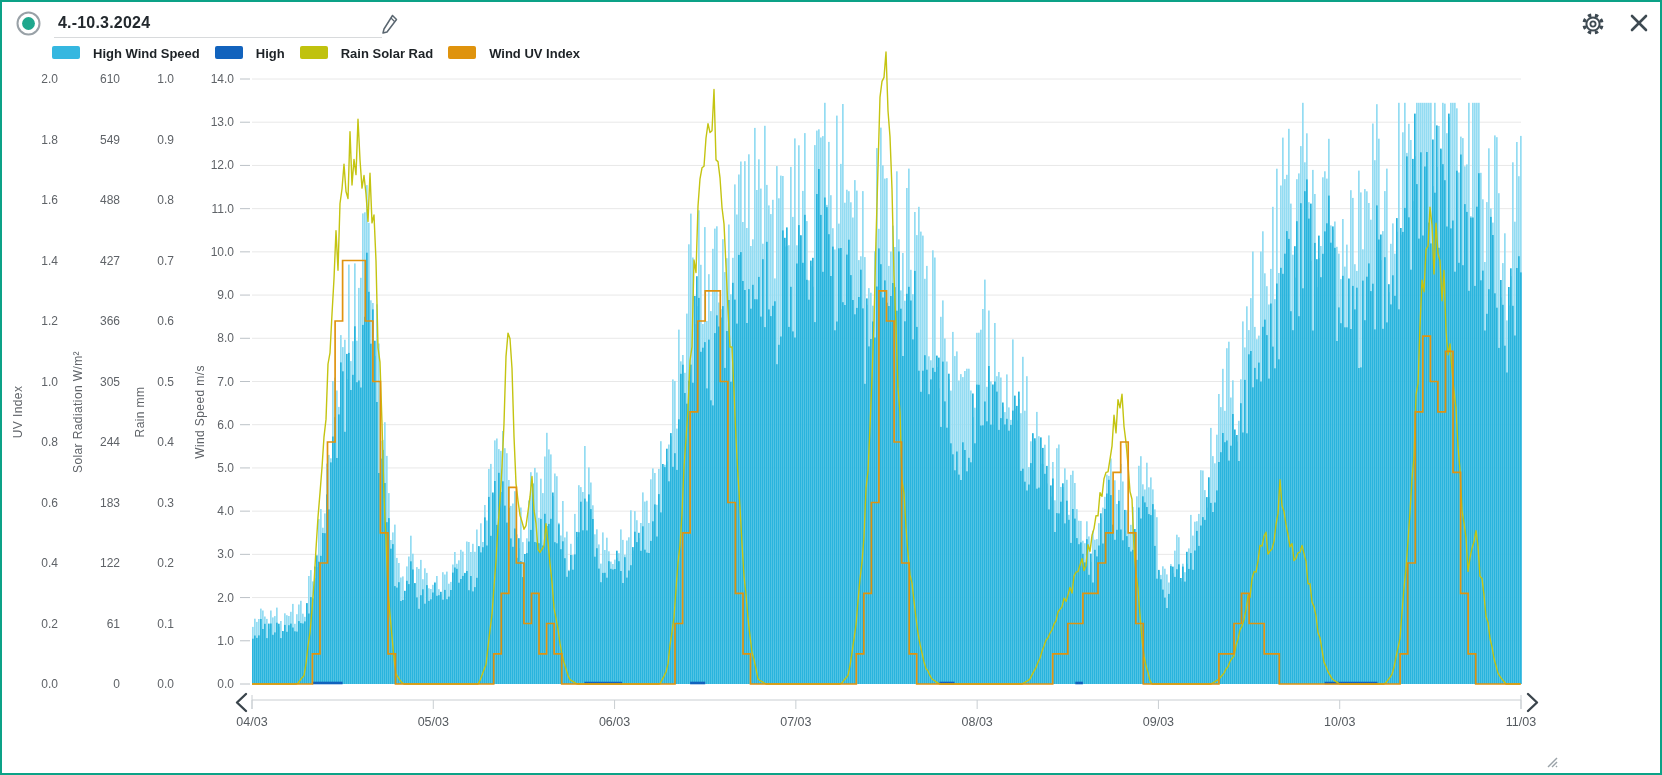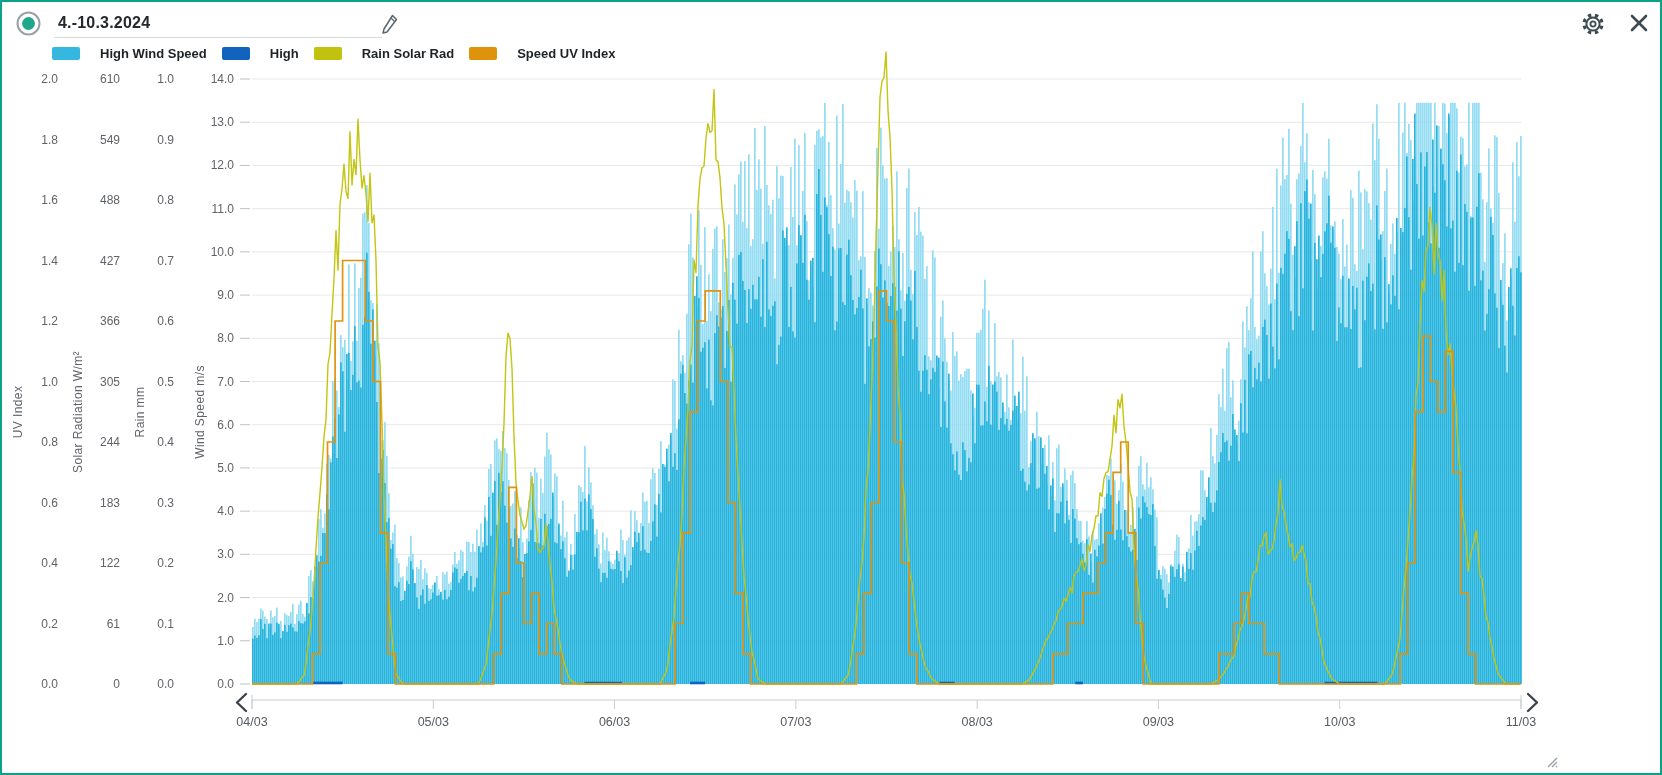--- a/index.html
+++ b/index.html
@@ -14,21 +14,21 @@
   .date-field{
     position:absolute;left:44px;top:8px;width:328px;height:27px;
     border-bottom:1px solid #d8dadc;cursor:text;margin-left:8px;
   }
   .date-text{font-size:16px;font-weight:700;color:#23292e;line-height:26px;padding-left:4px;letter-spacing:.2px;}
   .pencil{position:absolute;left:378px;top:10px;cursor:pointer;}
   .gear{position:absolute;left:1577px;top:8px;cursor:pointer;}
   .close{position:absolute;left:1626px;top:10px;cursor:pointer;}
   
   .legend{position:absolute;left:50px;top:44px;display:flex;align-items:center;gap:15px;z-index:3;}
-  .lg-item{display:flex;align-items:center;gap:20px;cursor:pointer;}
+  .lg-item{display:flex;align-items:flex-start;gap:13px;cursor:pointer;}
   .sw{display:inline-block;width:28px;height:13px;border-radius:2px;}
   .lb{font-size:13px;font-weight:700;color:#1d2226;}
   
   #chart-svg{position:absolute;left:0;top:0;z-index:1;}
   .grid{stroke:#e8e8e8;stroke-width:1;}
   .tickdash{stroke:#bcc2c7;stroke-width:1;}
   .ax-title{fill:#5f6368;font-size:12px;letter-spacing:.4px;}
   .ax-tick{fill:#5f6368;font-size:12px;}
   .x-tick{fill:#565b60;font-size:12.5px;}
   .xaxis{stroke:#c9ced2;stroke-width:1;fill:none;}
@@ -71,21 +71,21 @@
       <div class="lg-item">
         <span class="sw" style="background: rgb(18, 99, 189);"></span>
         <span class="lb">High</span>
       </div>
       <div class="lg-item">
         <span class="sw" style="background: rgb(192, 194, 14);"></span>
         <span class="lb">Rain Solar Rad</span>
       </div>
       <div class="lg-item">
         <span class="sw" style="background: rgb(223, 147, 13);"></span>
-        <span class="lb">Speed UV Index</span>
+        <span class="lb">Wind UV Index</span>
       </div>
     </div>
 
   <svg id="chart-svg" width="1658" height="771" viewBox="0 0 1658 771">
     <g id="chart-gen">
         <line x1="250" y1="638.7857142857143" x2="1519" y2="638.7857142857143" class="grid"></line>
         <line x1="250" y1="595.5714285714286" x2="1519" y2="595.5714285714286" class="grid"></line>
         <line x1="250" y1="552.3571428571429" x2="1519" y2="552.3571428571429" class="grid"></line>
         <line x1="250" y1="509.1428571428571" x2="1519" y2="509.1428571428571" class="grid"></line>
         <line x1="250" y1="465.92857142857144" x2="1519" y2="465.92857142857144" class="grid"></line>

